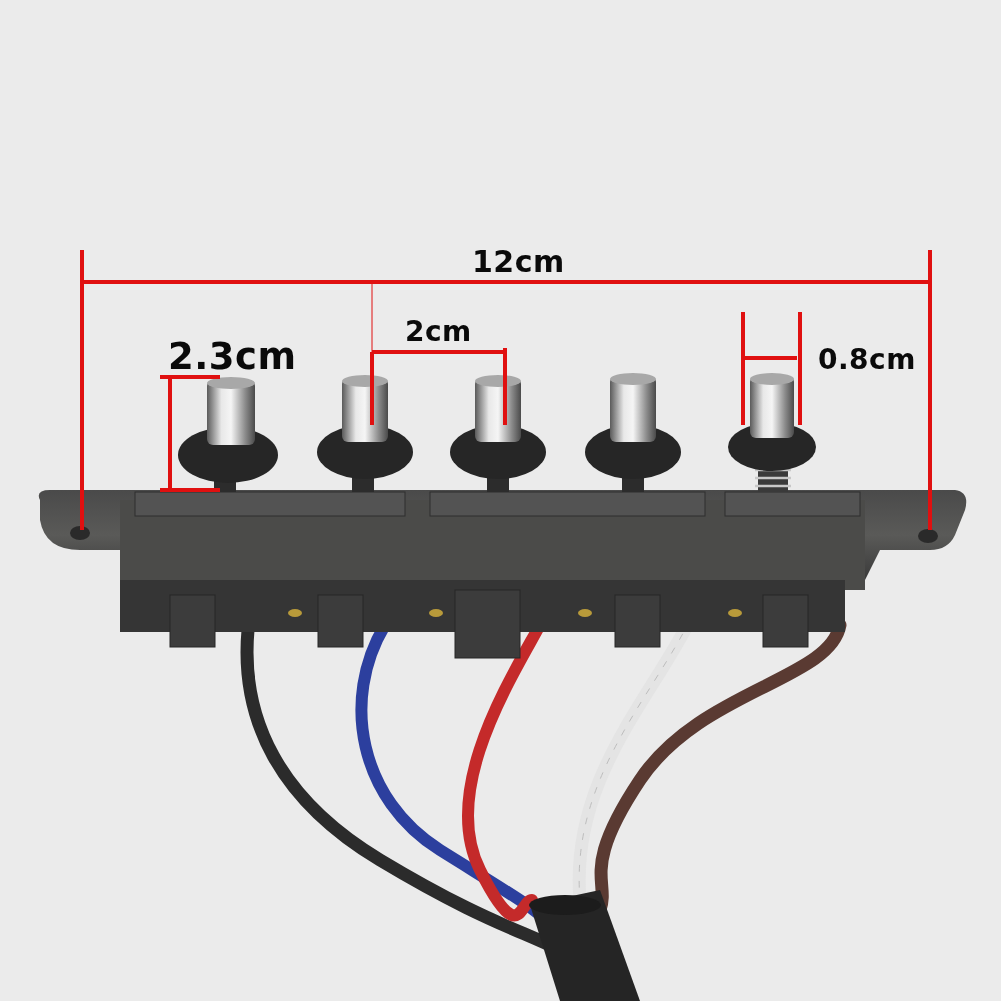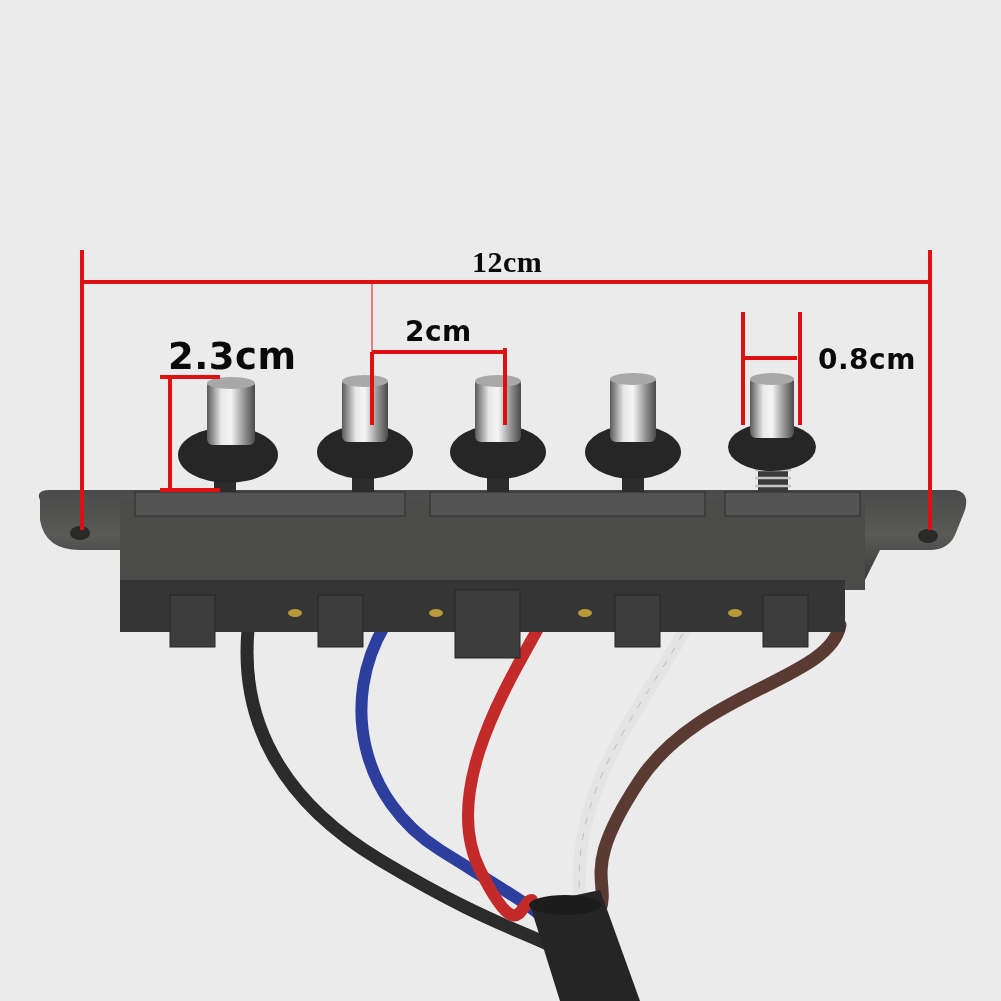--- a/index.html
+++ b/index.html
@@ -113,17 +113,17 @@
     <line x1="372" y1="352" x2="372" y2="425"></line>
     <line x1="505" y1="348" x2="505" y2="425"></line>
 
     <line x1="743" y1="312" x2="743" y2="425"></line>
     <line x1="800" y1="312" x2="800" y2="425"></line>
     <line x1="743" y1="358" x2="797" y2="358"></line>
   </g>
   <line x1="372" y1="282" x2="372" y2="352" stroke="#e01010" stroke-width="1"></line>
 </svg>
 
-<div class="dim-label" style="left:472px; top:247px; font-size:30px;font-family:Liberation Serif, serif;">12cm</div>
+<div class="dim-label" style="left:472px; top:247px; font-size:30px;">12cm</div>
 <div class="dim-label" style="left:168px; top:338px; font-size:37px;">2.3cm</div>
 <div class="dim-label" style="left:405px; top:318px; font-size:28px;">2cm</div>
 <div class="dim-label" style="left:818px; top:346px; font-size:28px;">0.8cm</div>
 </div>
 
 </body></html>

